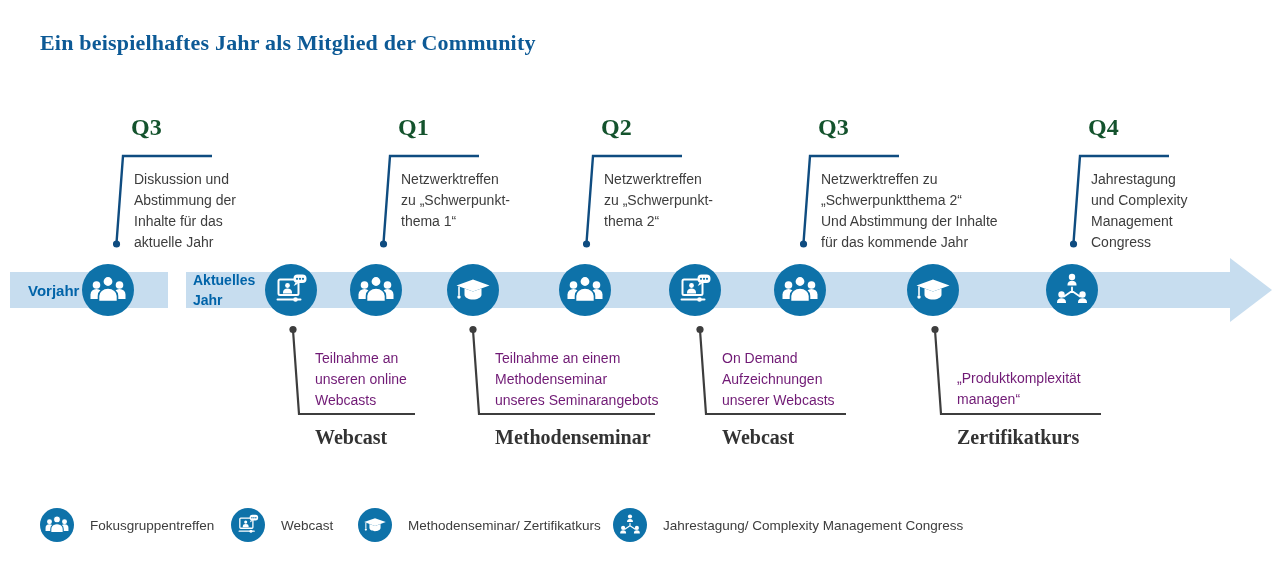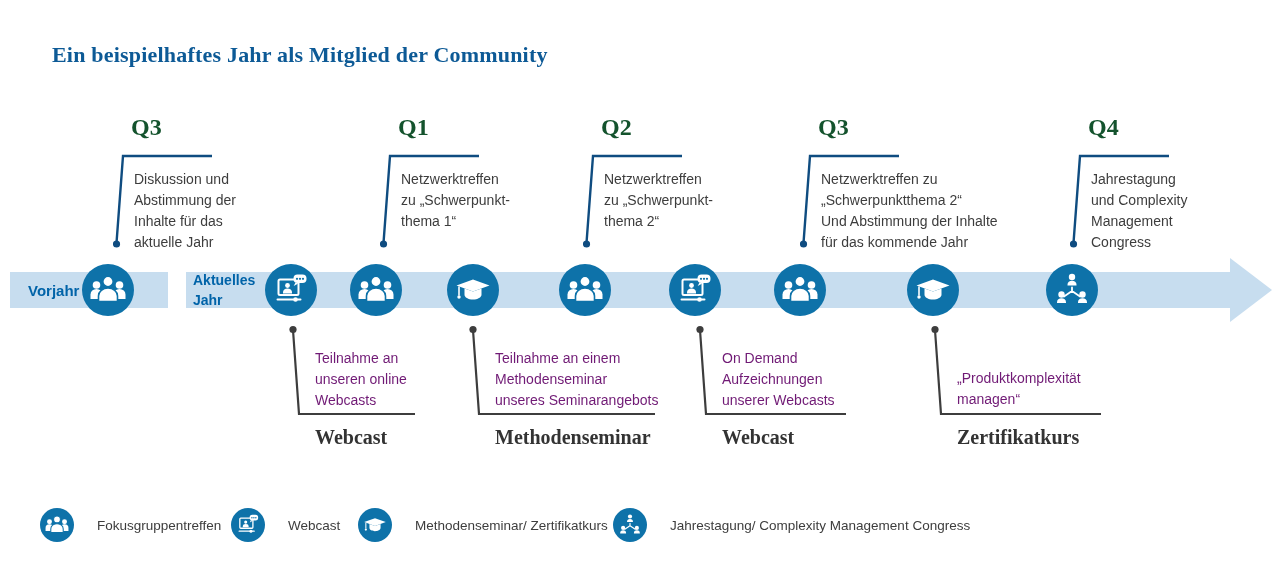--- a/index.html
+++ b/index.html
@@ -1,18 +1,18 @@
 <!DOCTYPE html>
 <html><head>
 <meta charset="utf-8">
 <style>
   html,body{margin:0;padding:0;background:#fff;}
   .canvas{position:relative;width:1280px;height:567px;background:#ffffff;overflow:hidden;
           font-family:"Liberation Sans",sans-serif;}
-  .title{position:absolute;left:40px;top:30px;margin:12px;font-family:"Liberation Serif",serif;
+  .title{position:absolute;left:40px;top:30px;margin:0;font-family:"Liberation Serif",serif;
          font-weight:bold;font-size:22px;color:#0d5a96;letter-spacing:.2px;}
 
   
   .top-ann{position:absolute;top:112px;width:240px;height:150px;}
   .top-ann .q{position:absolute;left:18px;top:2px;font-family:"Liberation Serif",serif;
               font-weight:bold;font-size:24px;color:#14532d;}
   .tbracket{position:absolute;left:0;top:42px;}
   .tbracket polyline{fill:none;stroke:#0f4c80;stroke-width:2.4px;}
   .tbracket circle{fill:#0f4c80;}
   .top-ann .txt{position:absolute;left:21px;top:57px;font-size:14px;line-height:21px;
@@ -35,21 +35,21 @@
   .bot-ann{position:absolute;top:324px;height:140px;}
   .bbracket{position:absolute;left:0;top:0;}
   .bbracket polyline{fill:none;stroke:#3d3d3d;stroke-width:2.2px;}
   .bbracket circle{fill:#3d3d3d;}
   .bot-ann .txt{position:absolute;left:26px;font-size:14px;line-height:21px;color:#701a75;
                 white-space:pre-line;width:220px;}
   .bot-ann .blabel{position:absolute;left:26px;top:102px;font-family:"Liberation Serif",serif;
                    font-weight:bold;font-size:20px;color:#333333;}
 
   
-  .legend-item{position:absolute;top:508px;height:34px;display:flex;align-items:center;gap:23px;}
+  .legend-item{position:absolute;top:508px;height:34px;display:flex;align-items:center;gap:16px;}
   .legend-icon{width:34px;height:34px;display:block;}
   .legend-icon svg{display:block;}
   .legend-label{font-size:13.5px;color:#3d3d3d;white-space:nowrap;}
 </style>
 </head>
 <body>
 
 <div class="canvas">
 
   <h1 class="title">Ein beispielhaftes Jahr als Mitglied der Community</h1>

